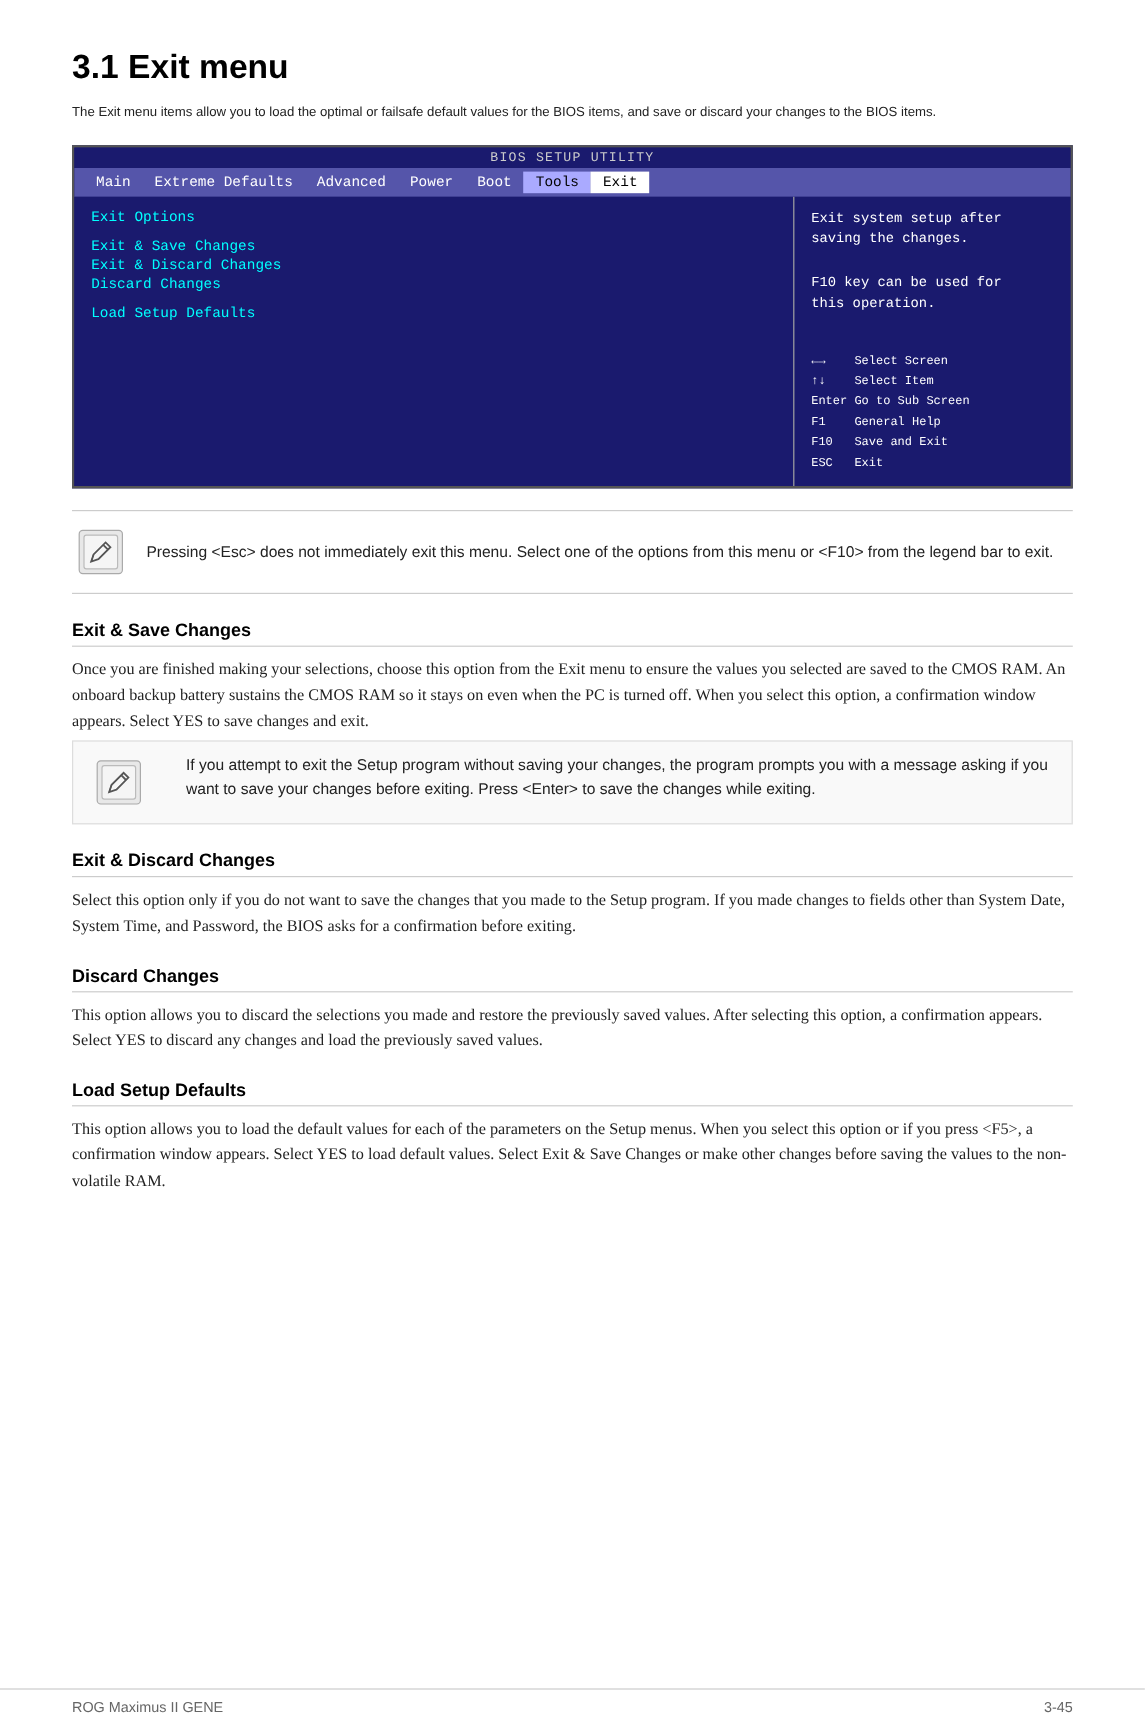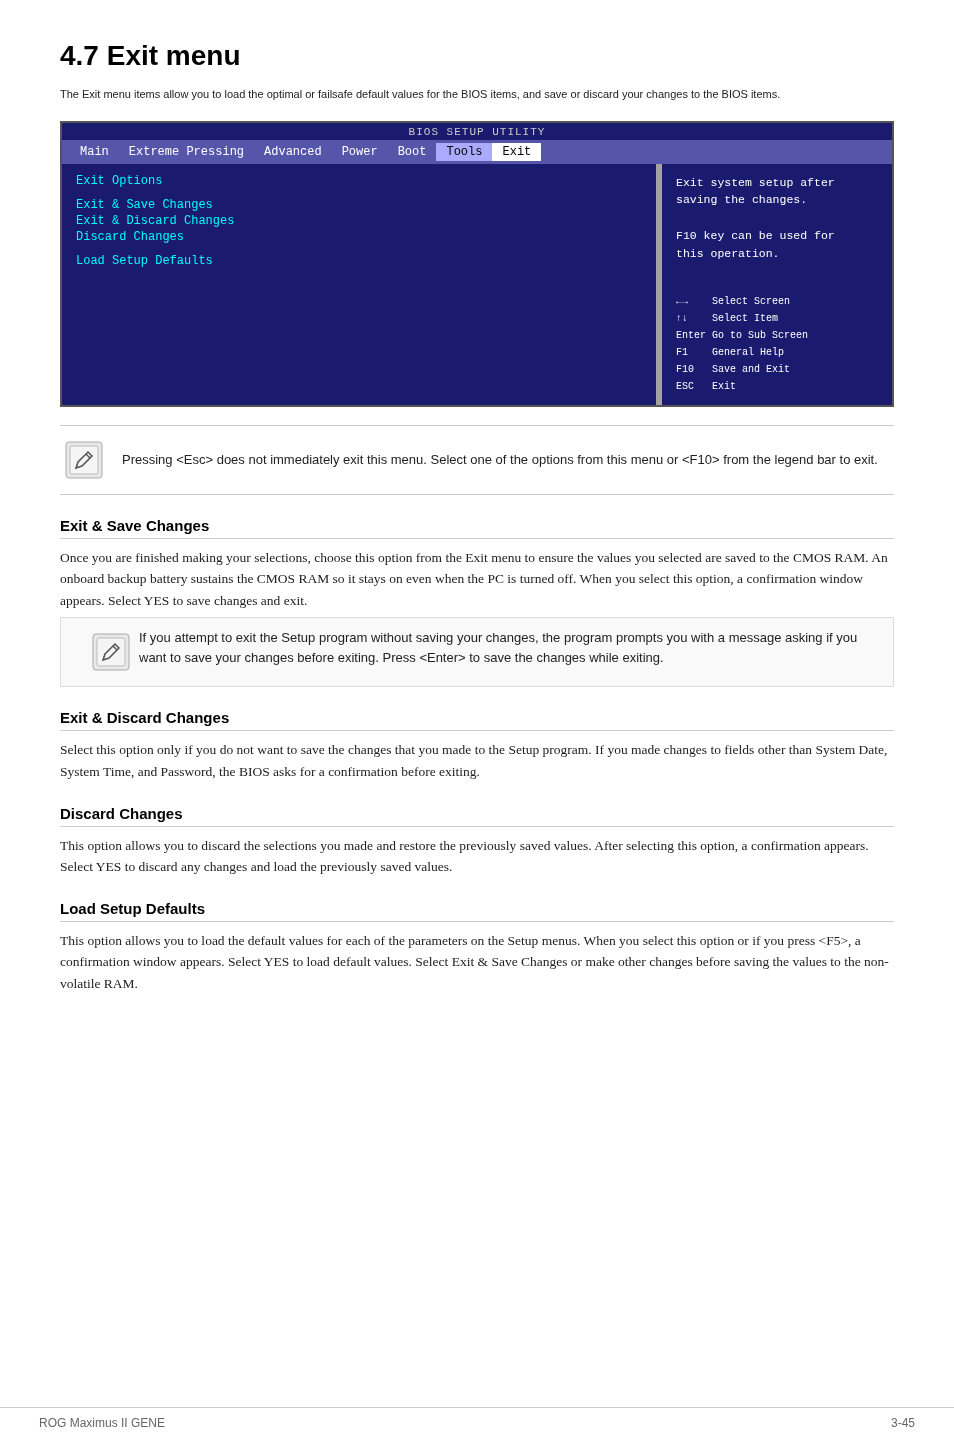--- a/index.html
+++ b/index.html
@@ -77,21 +77,21 @@
       display: flex;
       flex-direction: row;
       background: #1a1a6e;
       color: #fff;
       min-height: 200px;
     }
 
     .bios-left {
       flex: 1;
       padding: 10px 14px;
-      border-right: 6px solid #a3a3a3;
+      border-right: 1px solid #a3a3a3;
     }
 
     .bios-right {
       width: 230px;
       padding: 10px 14px;
       font-size: 11.5px;
       line-height: 1.6;
     }
 
     .bios-section-title {
@@ -183,58 +183,58 @@
     
     .page-footer {
       position: fixed;
       bottom: 0;
       left: 0;
       width: 954px;
       display: flex;
       flex-direction: row;
       justify-content: space-between;
       align-items: flex-end;
-      padding: 8px 39px;
+      padding: 8px 60px;
       border-top: 1px solid #ccc;
       background: #fff;
       font-size: 12px;
       color: #666;
     }
 
     
     .pen-svg {
       width: 44px;
       height: 44px;
     }
 
     .note-box-highlighted {
       background: #f9f9f9;
       border: 1px solid #ddd;
-      padding: 10px 26px;
+      padding: 10px 14px;
       margin-bottom: 18px;
       display: flex;
       flex-direction: row;
-      gap: 4px;
+      gap: 32px;
       align-items: flex-start;
     }
   </style>
 </head>
 <body>
 
-<div class="page-title">4.7    Exit menu</div>
+<div class="page-title">3.1    Exit menu</div>
 
 <div class="intro-text">The Exit menu items allow you to load the optimal or failsafe default values for the BIOS items, and save or discard your changes to the BIOS items.</div>
 
 <div class="bios-box">
 
   <div class="bios-header-bar">BIOS SETUP UTILITY</div>
 
   <div class="bios-nav">
     <div class="bios-nav-item">Main</div>
-    <div class="bios-nav-item">Extreme Pressing</div>
+    <div class="bios-nav-item">Extreme Defaults</div>
     <div class="bios-nav-item">Advanced</div>
     <div class="bios-nav-item">Power</div>
     <div class="bios-nav-item">Boot</div>
     <div class="bios-nav-item active">Tools</div>
     <div class="bios-nav-item selected">Exit</div>
   </div>
 
   <div class="bios-content">
 
     <div class="bios-left">

